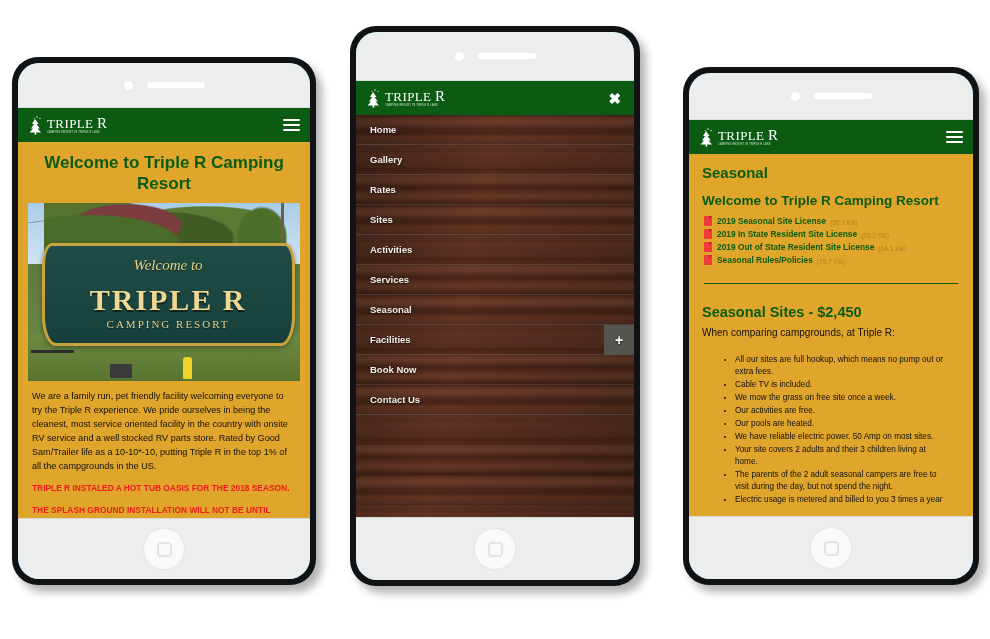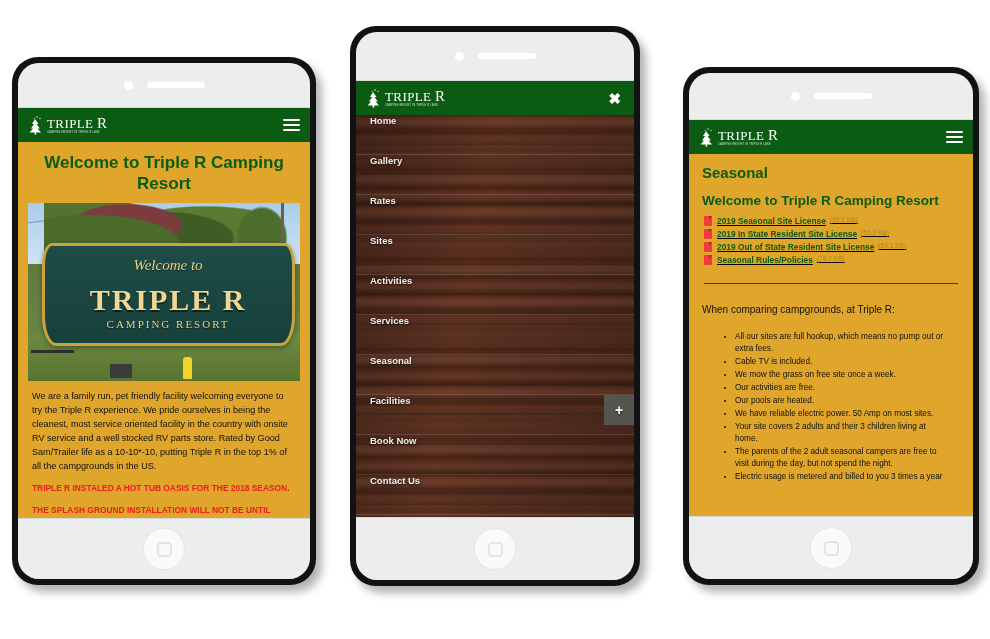--- a/index.html
+++ b/index.html
@@ -15,21 +15,21 @@
   
   .phone {
     position: absolute;
     background: #111214;
     border-radius: 26px;
     box-shadow: 6px 7px 9px rgba(0,0,0,0.30);
     padding: 6px;
   }
   .phone-inner {
     width: 100%; height: 100%;
-    background: #c2410c;
+    background: #0ea5e9;
     border-radius: 21px;
     overflow: hidden;
     position: relative;
     display: flex; flex-direction: column;
   }
   .phone-top {
     flex: 0 0 auto;
     position: relative;
     display: flex; align-items: center; justify-content: center;
     background: #eceded;
@@ -218,22 +218,22 @@
   .wood::before {
     content:"";
     position:absolute; inset:0;
     background:
       repeating-linear-gradient(to bottom, rgba(0,0,0,0.22) 0px, rgba(0,0,0,0) 3px, rgba(255,255,255,0.03) 9px, rgba(0,0,0,0.18) 18px),
       linear-gradient(100deg, rgba(0,0,0,0.30), rgba(0,0,0,0) 40%, rgba(0,0,0,0.25));
     pointer-events:none;
   }
   .menu-list { position: relative; z-index: 2; }
   .menu-item {
-    display:flex; 
-    height: 40px;
+    display:flex; align-items:center;
+    height: 30px;
     padding: 0 14px;
     color: #f3efe9;
     font-size: 9.5px;
     font-weight: bold;
     border-bottom: 1px solid rgba(255,255,255,0.13);
     text-shadow: 0 1px 2px rgba(0,0,0,0.7);
     position: relative;
   }
   .submenu-toggle {
     position: absolute;
@@ -252,21 +252,21 @@
   .p3-body { padding: 0; height: 100%; overflow: hidden; }
   .p3-inner { padding: 10px 13px 0; }
   .p3-h1 {
     color: #0b5c12; font-size: 15px; font-weight: bold; margin: 0 0 12px;
   }
   .p3-h2 {
     color: #0b5c12; font-size: 13.5px; font-weight: bold;
     line-height: 1.22; margin: 0 0 7px;
   }
   .pdf-list { list-style: none; margin: 0 0 0 2px; padding: 0; }
-  .pdf-list li { display: flex; align-items: flex-start; margin-bottom: 3px; text-decoration: underline; }
+  .pdf-list li { display: flex; align-items: flex-end; margin-bottom: 3px; }
   .pdf-icon {
     width: 8px; height: 10px; margin-right: 5px; flex: 0 0 auto;
     background: #ef3b3b; border-radius: 1px; position: relative;
   }
   .pdf-icon::after {
     content:""; position:absolute; right:0; top:0;
     border-left: 3px solid #b52020; border-bottom: 3px solid transparent;
   }
   .pdf-link { color: #0b5c12; font-size: 8.4px; font-weight: bold; cursor:pointer; }
   .pdf-size { color: #b3851f; font-size: 6.6px; margin-left: 4px; }
@@ -478,20 +478,21 @@
                 </li>
                 <li>
                   <span class="pdf-icon"></span>
                   <span class="pdf-link">Seasonal Rules/Policies</span>
                   <span class="pdf-size">(78.7 KB)</span>
                 </li>
               </ul>
 
             <div class="divider"></div>
 
+            <div class="p3-price">Seasonal Sites - $2,450</div>
             <div class="p3-lead">When comparing campgrounds, at Triple R:</div>
             <ul class="p3-bullets" id="bullet-list">
                 <li>All our sites are full hookup, which means no pump out or extra fees.</li>
                 <li>Cable TV is included.</li>
                 <li>We mow the grass on free site once a week.</li>
                 <li>Our activities are free.</li>
                 <li>Our pools are heated.</li>
                 <li>We have reliable electric power. 50 Amp on most sites.</li>
                 <li>Your site covers 2 adults and their 3 children living at home.</li>
                 <li>The parents of the 2 adult seasonal campers are free to visit during the day, but not spend the night.</li>

